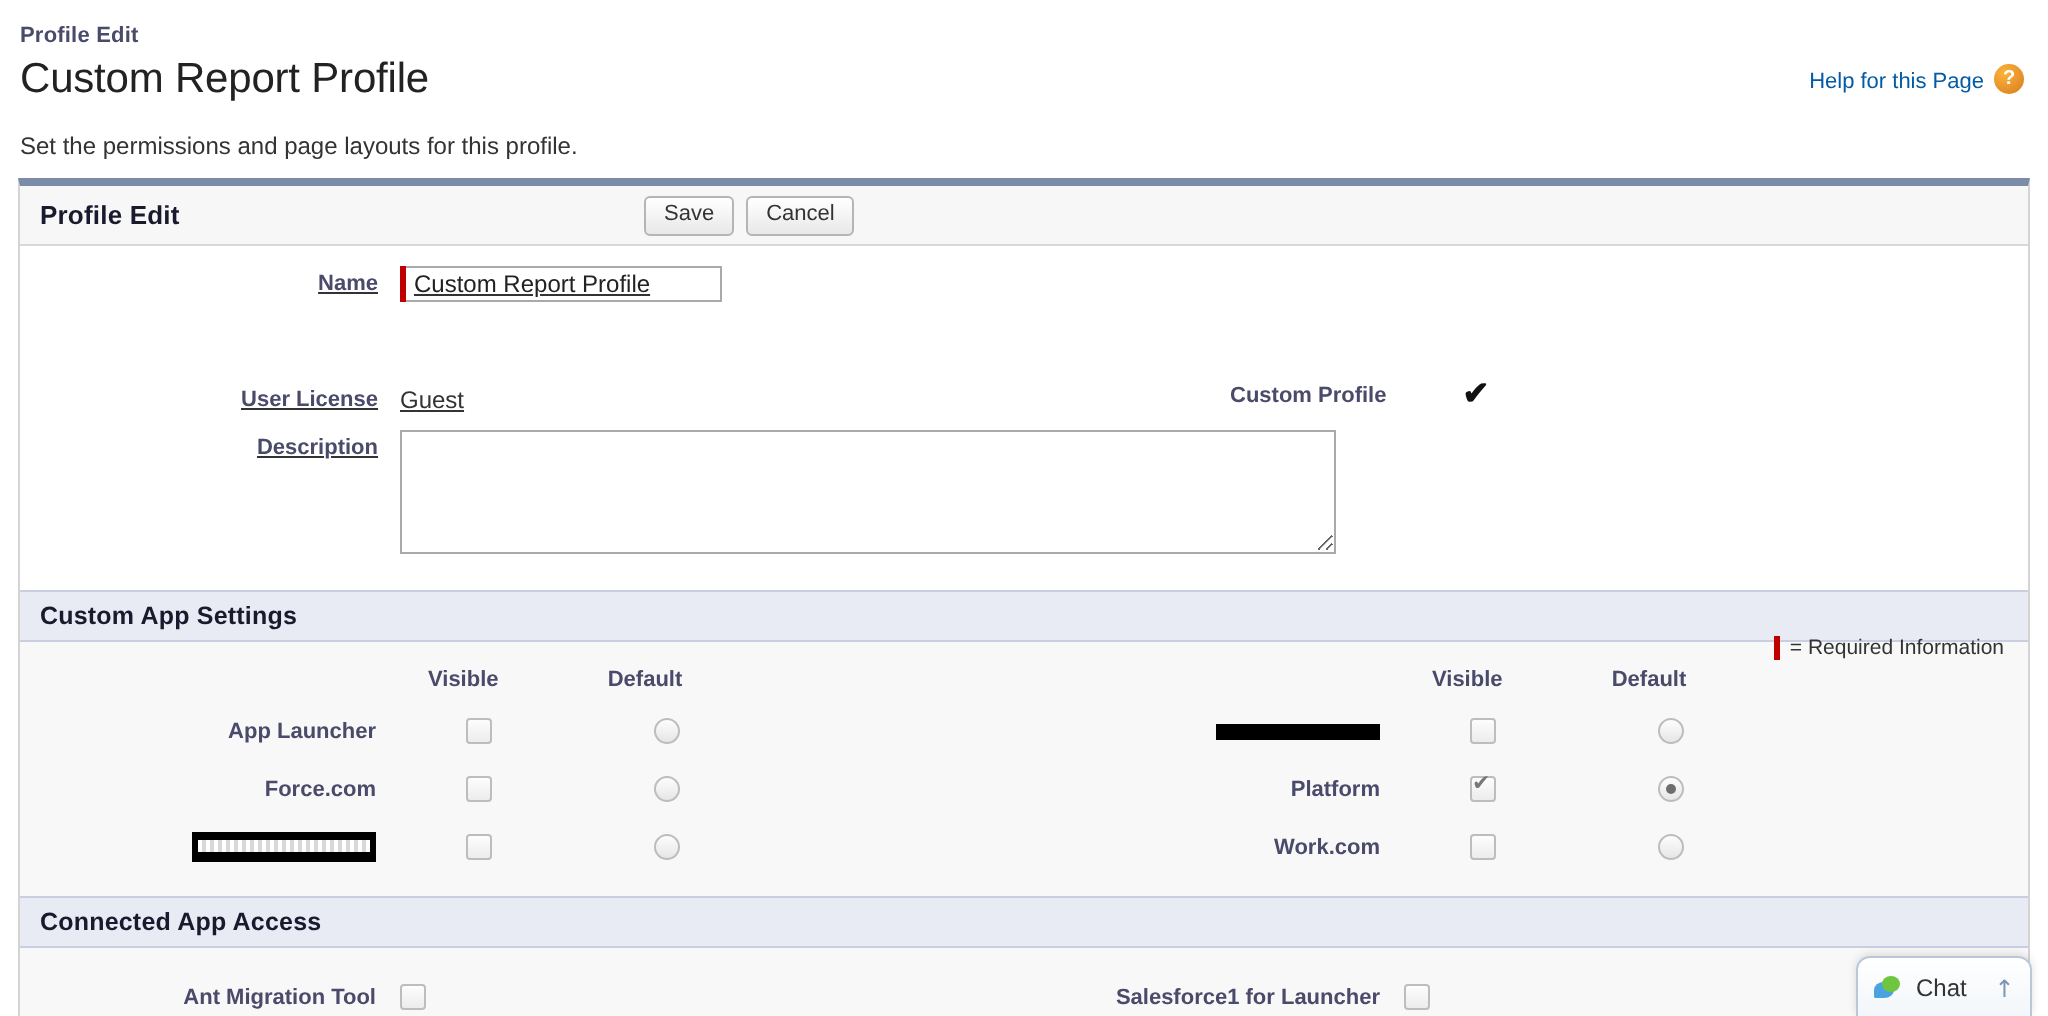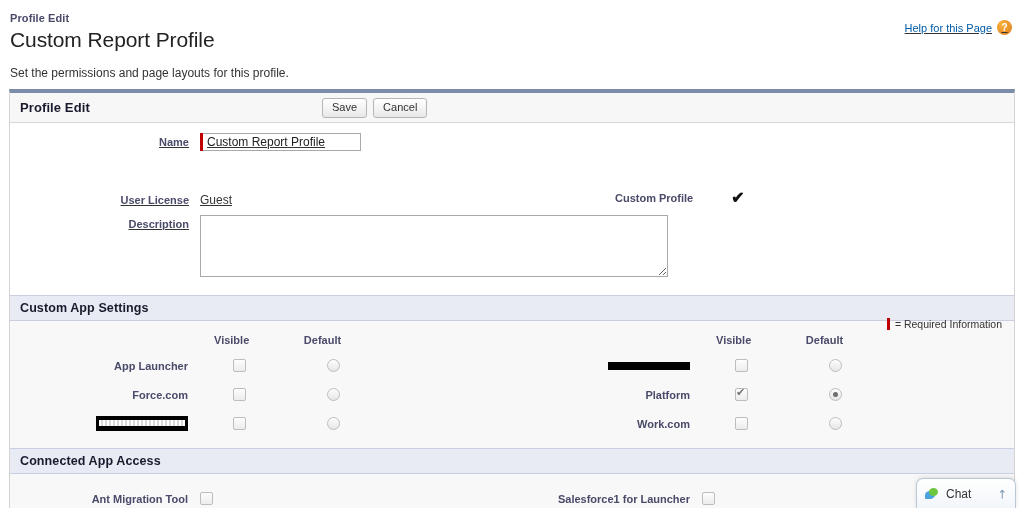--- a/index.html
+++ b/index.html
@@ -46,27 +46,26 @@
   }
   .page-desc {
     font-size: 12px;
     color: #333333;
     margin-top: 13px;
     line-height: 15px;
   }
 
   .help-link-wrap {
     position: absolute;
-    top: 20px;
+    top: 32px;
     right: 12px;
     display: flex;
-    align-items: center;
+    align-items: flex-end;
     gap: 5px;
     white-space: nowrap;
-    text-decoration: underline;
   }
   .help-link {
     font-size: 11px;
     color: #015ba7;
     text-decoration: none;
     cursor: pointer;
   }
   .help-icon {
     display: inline-block;
     width: 15px;
@@ -400,21 +399,21 @@
   .cap-ctrl {
     display: flex;
     align-items: center;
   }
 
   
   .chat-widget {
     position: absolute;
     right: 8px;
     bottom: 0px;
-    width: 100px;
+    width: 88px;
     height: 30px;
     background: linear-gradient(to bottom, #ffffff 0%, #f2f6fa 100%);
     border: 1px solid #b9c7d6;
     border-bottom: none;
     border-radius: 7px 7px 0 0;
     box-shadow: 0 -1px 4px rgba(0,0,0,0.12);
     display: flex;
     align-items: center;
     padding: 0 8px;
     cursor: pointer;

